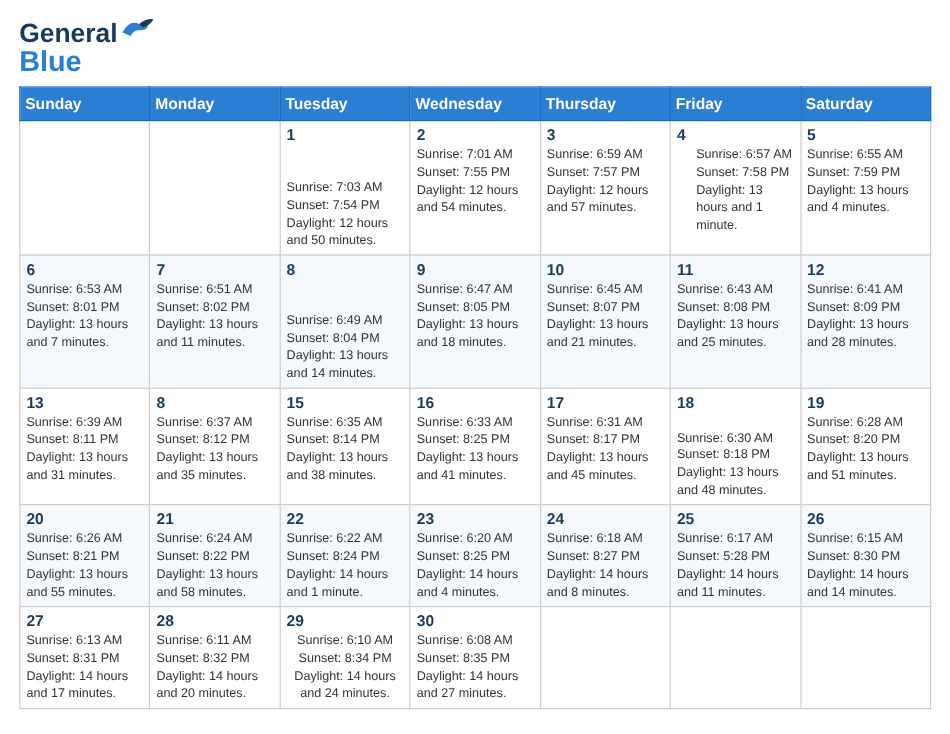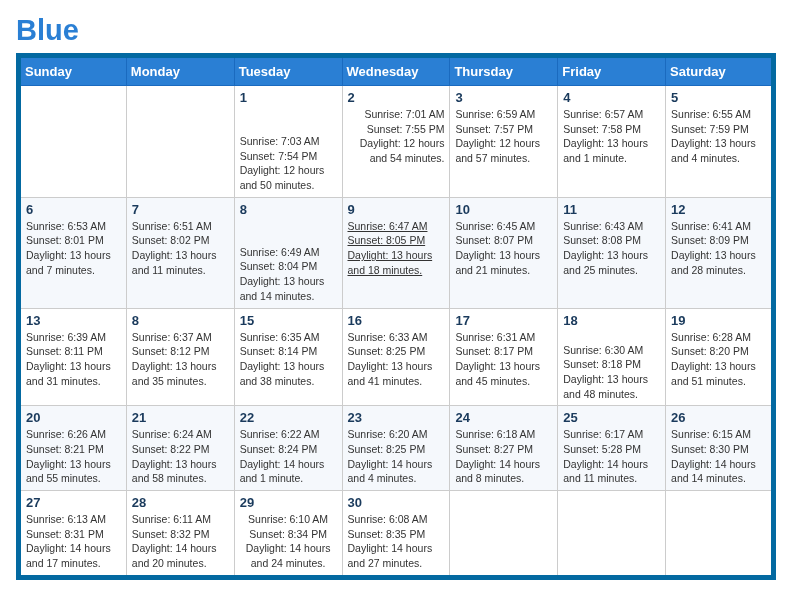--- a/index.html
+++ b/index.html
@@ -30,21 +30,21 @@
       color: #1a3a5c;
     }
     .subtitle {
       font-size: 15px;
       color: #1a3a5c;
       font-weight: normal;
     }
     .calendar {
       width: 100%;
       border-collapse: collapse;
-      border: 5px solid #0369a1;
+      border: 1px solid #0369a1;
     }
     .calendar th {
       background-color: #2a7fd4;
       color: #fff;
       font-size: 13px;
       font-weight: bold;
       padding: 6px 4px;
       text-align: left;
       border: 1px solid #1a6abf;
     }
@@ -78,21 +78,28 @@
     }
     .empty-cell {
       background: #fff !important;
     }
   </style>
 </head>
 <body>
 
 <div class="header">
   <div class="logo">
-      <div style="font-size: 29px; font-weight: bold; color: rgb(42, 127, 212); line-height: 1;">Blue</div>
+      <div style="display: flex; align-items: center; font-size: 22px; font-weight: bold; color: rgb(26, 58, 92); line-height: 1.1;">
+        <span style="color: rgb(26, 58, 92);">General</span>
+        <svg viewBox="0 0 28 22" width="28" height="22" style="margin-left: 2px; margin-top: -8px;">
+          <path d="M2 14 Q8 3 16 7 Q21 10 24 5 Q24 13 16 12 Q11 12 9 17 Z" fill="#2a7fd4"></path>
+  <path d="M16 7 Q22 2 28 3 Q25 8 19 10Z" fill="#1a3a5c"></path>
+        </svg>
+      </div>
+      <div style="font-size: 24px; font-weight: bold; color: rgb(42, 127, 212); line-height: 1;">Blue</div>
     </div>
   <div class="title-section">
     <div class="month-title"></div>
     <div class="subtitle"></div>
   </div>
 </div>
 
 <table class="calendar">
   <thead>
     <tr>
@@ -110,33 +117,33 @@
         <td class="empty-cell"></td>
         <td class="empty-cell"></td>
         <td>
           <span class="day-number">1</span>
           <div class="day-info" style="white-space: pre-line; margin-top: 29px;">Sunrise: 7:03 AM
 Sunset: 7:54 PM
 Daylight: 12 hours and 50 minutes.</div>
         </td>
         <td>
           <span class="day-number">2</span>
-          <div class="day-info" style="white-space: pre-line; text-align: right;">Sunrise: 7:01 AM
+          <div class="day-info" style="white-space: pre-line;">Sunrise: 7:01 AM
 Sunset: 7:55 PM
 Daylight: 12 hours and 54 minutes.</div>
         </td>
         <td>
           <span class="day-number">3</span>
           <div class="day-info" style="white-space: pre-line;">Sunrise: 6:59 AM
 Sunset: 7:57 PM
 Daylight: 12 hours and 57 minutes.</div>
         </td>
         <td>
           <span class="day-number">4</span>
-          <div class="day-info" style="white-space: pre-line;">Sunrise: 6:57 AM
+          <div class="day-info" style="white-space: pre-line; margin-left: 16px;">Sunrise: 6:57 AM
 Sunset: 7:58 PM
 Daylight: 13 hours and 1 minute.</div>
         </td>
         <td>
           <span class="day-number">5</span>
           <div class="day-info" style="white-space: pre-line;">Sunrise: 6:55 AM
 Sunset: 7:59 PM
 Daylight: 13 hours and 4 minutes.</div>
         </td>
       </tr>
@@ -154,21 +161,21 @@
 Daylight: 13 hours and 11 minutes.</div>
         </td>
         <td>
           <span class="day-number">8</span>
           <div class="day-info" style="white-space: pre-line; margin-top: 28px;">Sunrise: 6:49 AM
 Sunset: 8:04 PM
 Daylight: 13 hours and 14 minutes.</div>
         </td>
         <td>
           <span class="day-number">9</span>
-          <div class="day-info" style="white-space: pre-line; text-decoration: underline;">Sunrise: 6:47 AM
+          <div class="day-info" style="white-space: pre-line;">Sunrise: 6:47 AM
 Sunset: 8:05 PM
 Daylight: 13 hours and 18 minutes.</div>
         </td>
         <td>
           <span class="day-number">10</span>
           <div class="day-info" style="white-space: pre-line;">Sunrise: 6:45 AM
 Sunset: 8:07 PM
 Daylight: 13 hours and 21 minutes.</div>
         </td>
         <td>

